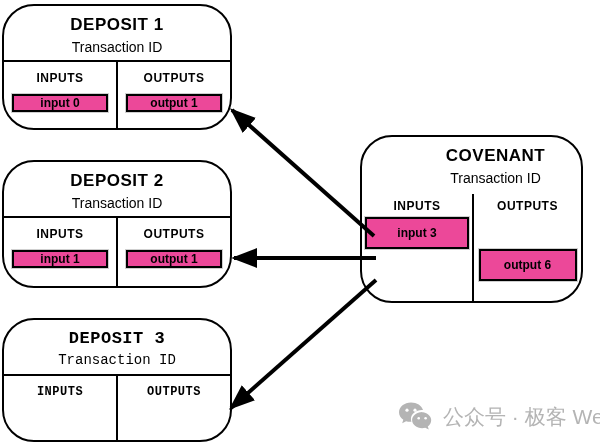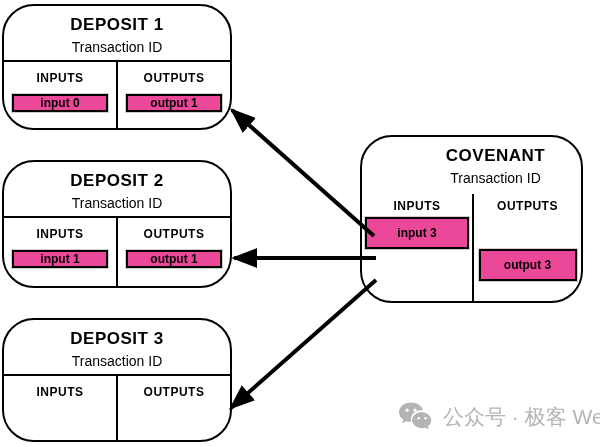--- a/index.html
+++ b/index.html
@@ -14,21 +14,21 @@
   }
   .txbox {
     position: absolute;
     border: 2px solid #000;
     border-radius: 32px;
     background: #fff;
     box-sizing: border-box;
   }
   #deposit1 { left: 2px;   top: 4px;   width: 230px; height: 126px; }
   #deposit2 { left: 2px;   top: 160px; width: 230px; height: 128px; }
-  #deposit3 { left: 2px;   top: 318px; width: 230px; height: 124px; }
+  #deposit3 { left: 2px;   top: 318px; width: 230px; height: 124px; font-family: Liberation Mono, monospace; }
   #covenant { left: 360px; top: 135px; width: 223px; height: 168px; padding-left: 48px; }
 
   .hdr { text-align: center; }
   .title {
     font-weight: bold;
     font-size: 17px;
     letter-spacing: 0.5px;
     margin-top: 9px;
     white-space: nowrap;
   }
@@ -177,21 +177,21 @@
       <div class="title">COVENANT</div>
       <div class="subtitle">Transaction ID</div>
     </div>
     <div class="body">
       <div class="col left">
         <div class="col-label">INPUTS</div>
         <div class="chip">input 3</div>
       </div>
       <div class="col right">
         <div class="col-label">OUTPUTS</div>
-        <div class="chip">output 3</div>
+        <div class="chip">output 6</div>
       </div>
     </div>
   </section>
 
   <svg class="arrows" width="600" height="447" viewBox="0 0 600 447">
     <defs>
       <marker id="ah" markerWidth="7" markerHeight="6" refX="5.8" refY="2.5" orient="auto" markerUnits="strokeWidth">
         <path d="M0,0 L6.5,2.5 L0,5 Z" fill="#000"></path>
       </marker>
     </defs>

